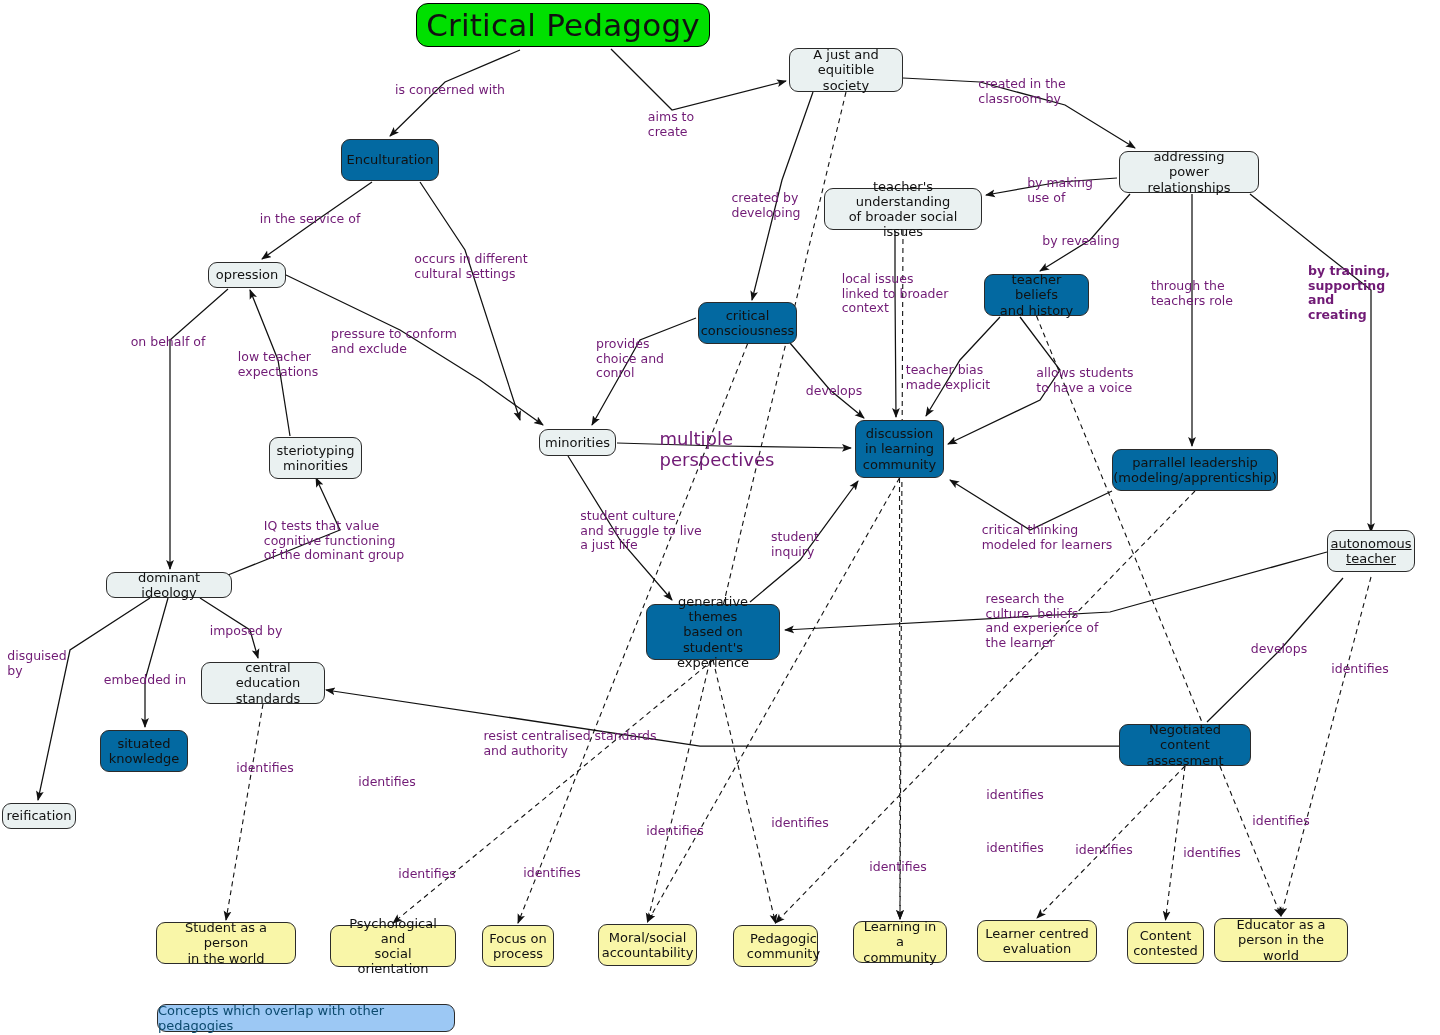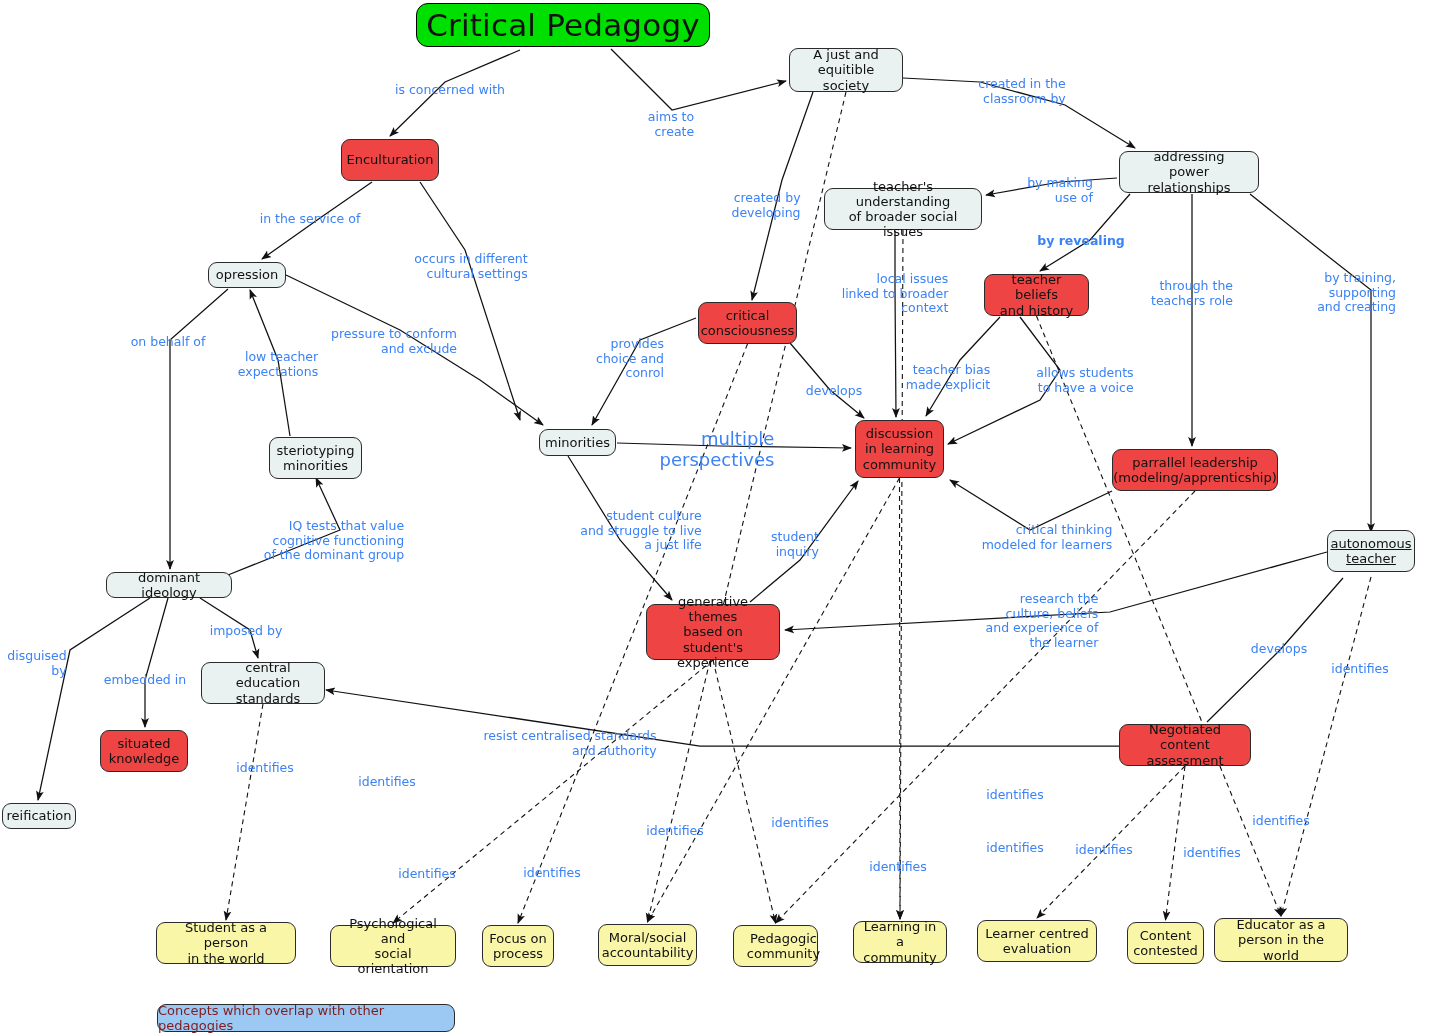--- a/index.html
+++ b/index.html
@@ -4,30 +4,30 @@
 <style>
   html,body{margin:0;padding:0;background:#ffffff;}
   body{width:1440px;height:1035px;position:relative;overflow:hidden;
        font-family:"DejaVu Sans","Liberation Sans",sans-serif;}
   #stage{position:absolute;left:0;top:0;width:1440px;height:1035px;}
   svg#edges{position:absolute;left:0;top:0;width:1440px;height:1035px;}
   .node{position:absolute;box-sizing:border-box;border:1.3px solid #2b2b2b;
         border-radius:9px;display:flex;align-items:center;justify-content:center;
         text-align:center;line-height:1.17;color:#111;white-space:pre-line;
         padding:3px 6px;}
-  .n-blue{background:#ef4444;}
+  .n-blue{background:#0369a1;}
   .n-grey{background:#eaf1f1;}
   .n-yellow{background:#f9f6a8;}
   .n-green{background:#00e000;border:1.6px solid #000;border-radius:12px;}
-  .lbl{position:absolute;color:#3b82f6;text-align:right;white-space:pre-line;
+  .lbl{position:absolute;color:#701a75;text-align:left;white-space:pre-line;
        line-height:1.16;transform:translate(-50%,-50%);pointer-events:none;}
   .title-txt{font-size:31px;letter-spacing:.2px;}
   .legend{position:absolute;background:#9cc8f4;border:1.3px solid #2b2b2b;
           border-radius:9px;display:flex;align-items:center;justify-content:flex-start;
-          color:#7f1d1d;}
+          color:#0c4a6e;}
 </style>
 </head>
 <body>
 
 <div id="stage">
   <svg id="edges" viewBox="0 0 1440 1035">
     <defs>
       <marker id="ah" markerWidth="11" markerHeight="11" refX="9" refY="4.2" orient="auto" markerUnits="userSpaceOnUse">
         <path d="M0,0.3 L10,4.2 L0,8.1 L2.2,4.2 Z" fill="#111"></path>
       </marker>
@@ -140,27 +140,27 @@
 create</div>
       <div class="lbl" style="left: 1022px; top: 91px; font-size: 12.5px;">created in the
 classroom by</div>
       <div class="lbl" style="left: 310px; top: 219px; font-size: 12.5px;">in the service of</div>
       <div class="lbl" style="left: 1060px; top: 190px; font-size: 12.5px;">by making
 use of</div>
       <div class="lbl" style="left: 766px; top: 205px; font-size: 12.5px;">created by
 developing</div>
       <div class="lbl" style="left: 471px; top: 266px; font-size: 12.5px;">occurs in different
 cultural settings</div>
-      <div class="lbl" style="left: 1081px; top: 241px; font-size: 12.5px; font-weight: bold;">by revealing</div>
+      <div class="lbl" style="left: 1081px; top: 241px; font-size: 12.5px;">by revealing</div>
       <div class="lbl" style="left: 895px; top: 294px; font-size: 12.5px;">local issues
 linked to broader
 context</div>
       <div class="lbl" style="left: 1192px; top: 293px; font-size: 12.5px;">through the
 teachers role</div>
-      <div class="lbl" style="left: 1352px; top: 293px; font-size: 12.5px;">by training, supporting
+      <div class="lbl" style="left: 1352px; top: 293px; font-size: 12.5px; font-weight: bold;">by training, supporting
 and creating</div>
       <div class="lbl" style="left: 168px; top: 342px; font-size: 12.5px;">on behalf of</div>
       <div class="lbl" style="left: 278px; top: 364px; font-size: 12.5px;">low teacher
 expectations</div>
       <div class="lbl" style="left: 394px; top: 341px; font-size: 12.5px;">pressure to conform
 and exclude</div>
       <div class="lbl" style="left: 630px; top: 359px; font-size: 12.5px;">provides
 choice and
 conrol</div>
       <div class="lbl" style="left: 948px; top: 377px; font-size: 12.5px;">teacher bias

